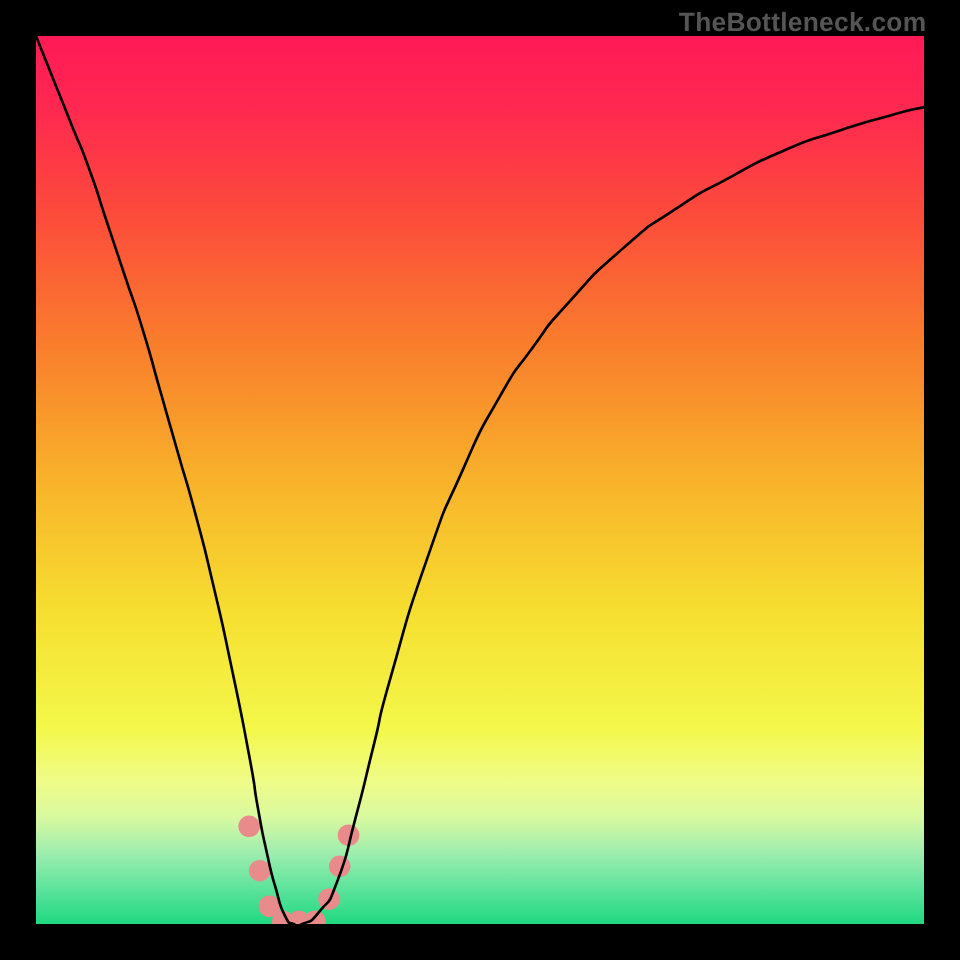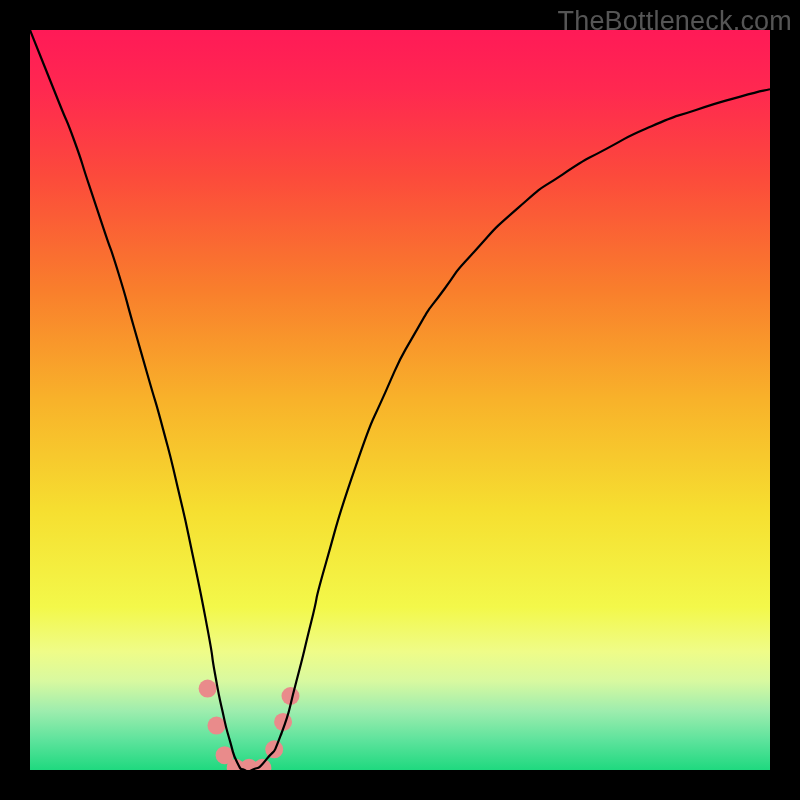--- a/index.html
+++ b/index.html
@@ -30,25 +30,25 @@
   .gradient {
     position: absolute;
     left: 0;
     top: 0;
     width: 100%;
     height: 100%;
   }
   .watermark {
     position: absolute;
     top: 6px;
-    right: 8px;
+    right: 28px;
     color: #555;
-    font-size: 27px;
+    font-size: 22px;
     letter-spacing: 0.2px;
-    font-weight: 400;
+    font-weight: 700;
   }
   svg.curve {
     position: absolute;
     left: 0;
     top: 0;
     width: 100%;
     height: 100%;
   }
 </style>
 </head>

